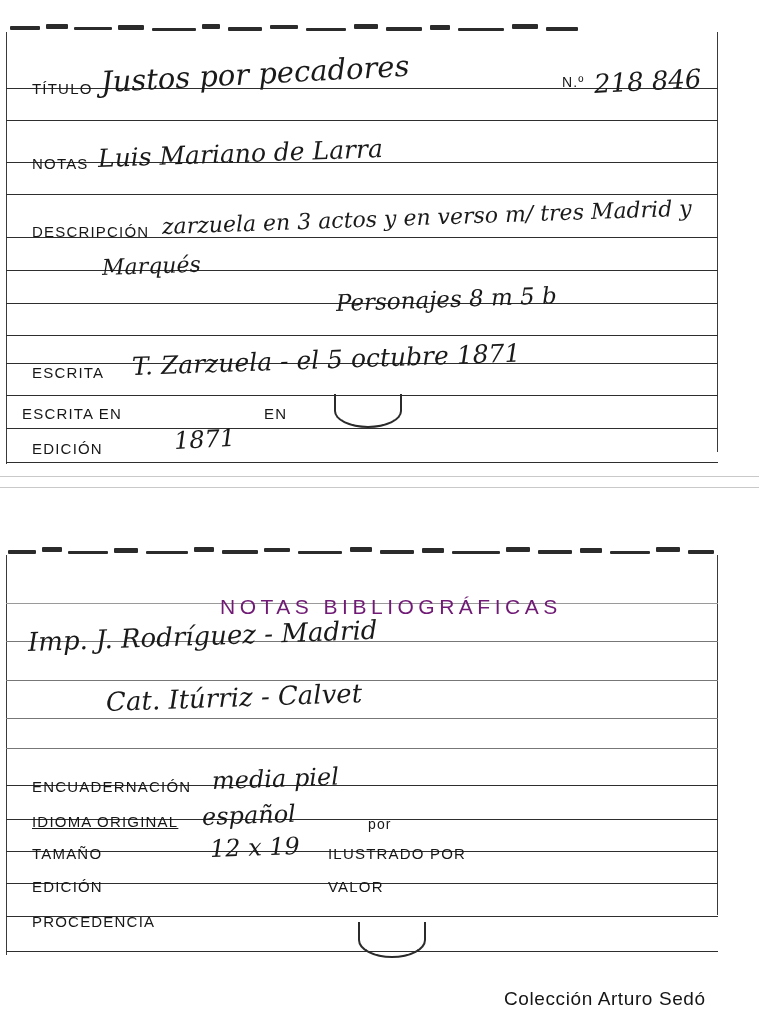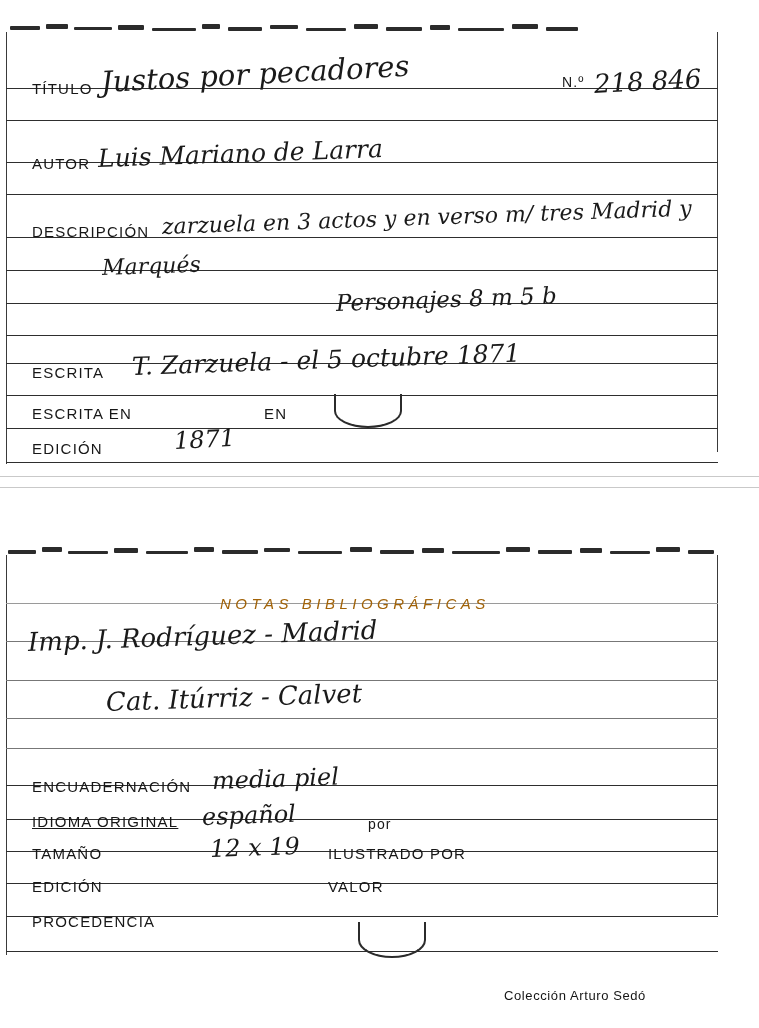--- a/index.html
+++ b/index.html
@@ -78,30 +78,29 @@
     position: absolute;
     font-family: "DejaVu Serif", serif;
     font-style: italic;
     color: #1a1a1a;
     white-space: nowrap;
     transform-origin: left center;
   }
 
   .section-title {
     position: absolute;
-    font-size: 15px;
+    font-size: 21px;
     letter-spacing: 4.5px;
-    color: #a16207;
-    white-space: nowrap;
-    font-style: italic;
+    color: #701a75;
+    white-space: nowrap;
   }
 
   .collection {
     position: absolute;
-    font-size: 13px;
+    font-size: 19px;
     letter-spacing: 0.6px;
     color: #151515;
     white-space: nowrap;
   }
 
   
   .arc {
     position: absolute;
     border: 2px solid #2b2b2b;
     border-top: none;
@@ -156,24 +155,24 @@
     <div class="rule" style="left:0px;  top:215px; width:712px;"></div>
     <div class="rule" style="left:0px;  top:248px; width:712px;"></div>
     <div class="rule" style="left:0px;  top:281px; width:712px;"></div>
     <div class="rule" style="left:0px;  top:313px; width:712px;"></div>
     <div class="rule" style="left:0px;  top:341px; width:712px;"></div>
     <div class="rule" style="left:0px; top:373px; width:712px;"></div>
     <div class="rule" style="left:0px; top:406px; width:712px;"></div>
     <div class="rule" style="left:0px; top:440px; width:712px;"></div>
 
     <div class="label" style="left:26px; top:58px;">TÍTULO</div>
-    <div class="label" style="left:26px; top:133px;">AUTOR</div>
+    <div class="label" style="left:26px; top:133px;">NOTAS</div>
     <div class="label" style="left:26px; top:201px;">DESCRIPCIÓN</div>
     <div class="label" style="left:26px; top:342px;">ESCRITA</div>
-    <div class="label" style="left:26px; top:383px;">ESCRITA EN</div>
+    <div class="label" style="left:16px; top:383px;">ESCRITA EN</div>
     <div class="label" style="left:258px; top:383px;">EN</div>
     <div class="label" style="left:26px; top:418px;">EDICIÓN</div>
 
     <div class="label sm" style="left:556px; top:52px;">N.º</div>
     <div class="hand" style="left:588px; top:47px; font-size:26px; transform:rotate(-3deg);">218 846</div>
 
     <div class="hand" style="left:95px; top:43px; font-size:29px; transform:rotate(-3deg);">Justos por pecadores</div>
 
     <div class="hand" style="left:92px; top:122px; font-size:25px; transform:rotate(-2deg);">Luis Mariano de Larra</div>
 

